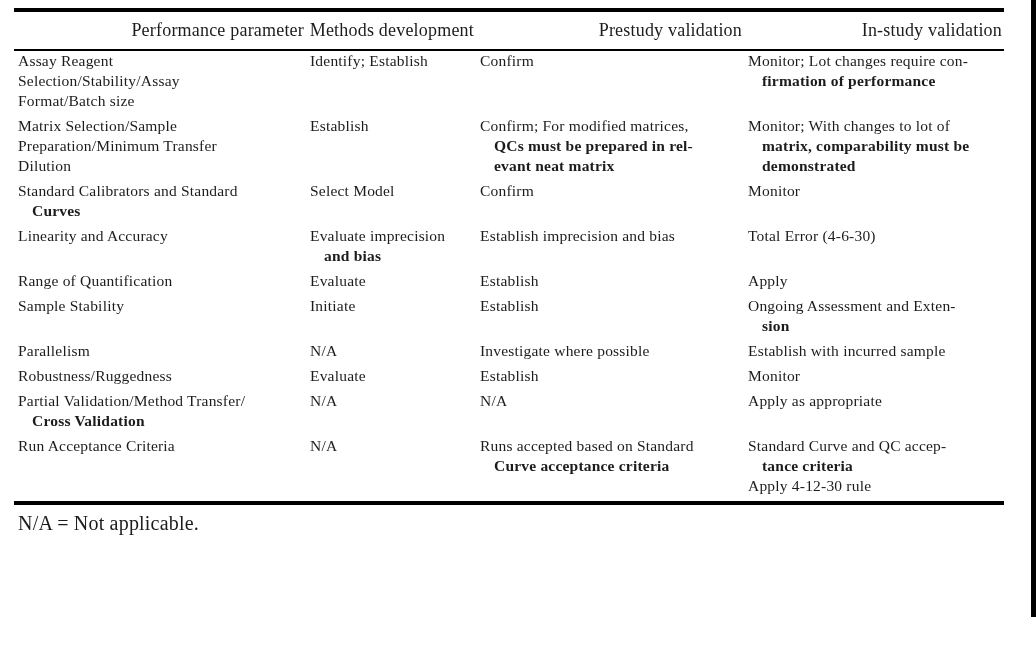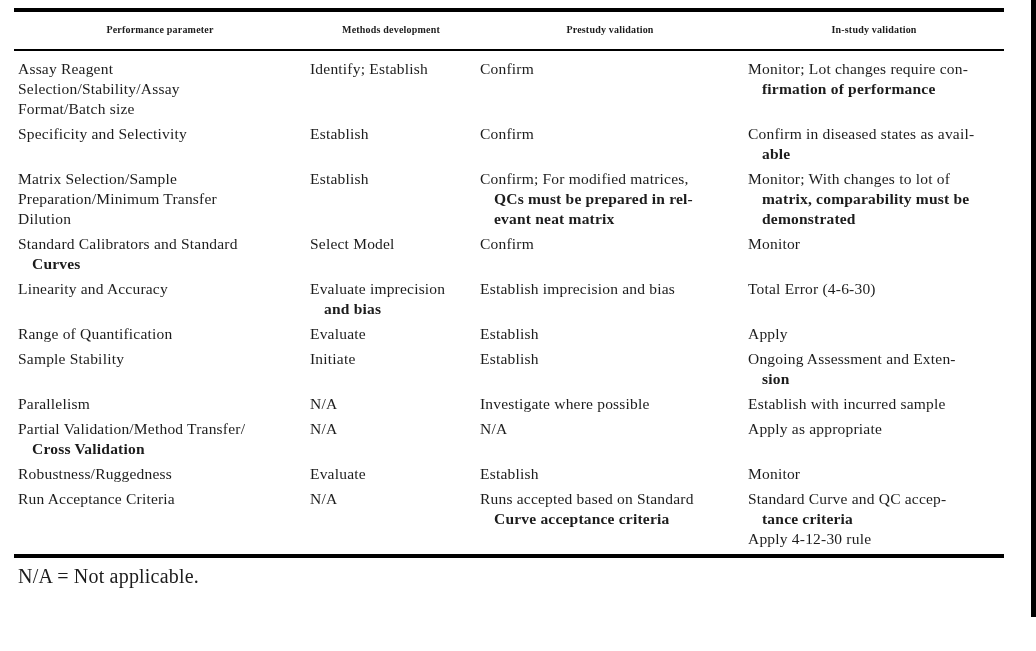--- a/index.html
+++ b/index.html
@@ -31,34 +31,34 @@
   }
   table.val-table {
     border-collapse: collapse;
     table-layout: fixed;
     width: 990px;
     border-top: 4px solid #000;
     border-bottom: 4px solid #000;
     font-size: 15.5px;
   }
   table.val-table thead th {
-    font-weight: bold;
-    text-align: center;
-    font-size: 10px;
+    font-weight: normal;
+    text-align: right;
+    font-size: 18px;
     line-height: 20px;
     padding: 8px 2px 9px 2px;
     border-bottom: 2.5px solid #000;
     letter-spacing: 0.2px;
   }
   table.val-table tbody td {
     vertical-align: top;
     padding: 0 6px 5px 4px;
   }
   table.val-table tbody tr:first-child td {
-    padding-top: 8px;
+    padding-top: 0;
   }
   .ln {
     line-height: 20px;
     white-space: nowrap;
     letter-spacing: 0.2px;
   }
   .ln.cont {
     padding-left: 14px;
     font-weight: bold;
   }
@@ -103,35 +103,20 @@
           <td>
             <div class="ln">Confirm</div>
           </td>
           <td>
             <div class="ln">Monitor; Lot changes require con-</div>
             <div class="ln cont">firmation of performance</div>
           </td>
         </tr>
         <tr>
           <td>
-            <div class="ln">Specificity and Selectivity</div>
-          </td>
-          <td>
-            <div class="ln">Establish</div>
-          </td>
-          <td>
-            <div class="ln">Confirm</div>
-          </td>
-          <td>
-            <div class="ln">Confirm in diseased states as avail-</div>
-            <div class="ln cont">able</div>
-          </td>
-        </tr>
-        <tr>
-          <td>
             <div class="ln">Matrix Selection/Sample</div>
             <div class="ln">Preparation/Minimum Transfer</div>
             <div class="ln">Dilution</div>
           </td>
           <td>
             <div class="ln">Establish</div>
           </td>
           <td>
             <div class="ln">Confirm; For modified matrices,</div>
             <div class="ln cont">QCs must be prepared in rel-</div>
@@ -211,45 +196,45 @@
           </td>
           <td>
             <div class="ln">Investigate where possible</div>
           </td>
           <td>
             <div class="ln">Establish with incurred sample</div>
           </td>
         </tr>
         <tr>
           <td>
+            <div class="ln">Robustness/Ruggedness</div>
+          </td>
+          <td>
+            <div class="ln">Evaluate</div>
+          </td>
+          <td>
+            <div class="ln">Establish</div>
+          </td>
+          <td>
+            <div class="ln">Monitor</div>
+          </td>
+        </tr>
+        <tr>
+          <td>
             <div class="ln">Partial Validation/Method Transfer/</div>
             <div class="ln cont">Cross Validation</div>
           </td>
           <td>
             <div class="ln">N/A</div>
           </td>
           <td>
             <div class="ln">N/A</div>
           </td>
           <td>
             <div class="ln">Apply as appropriate</div>
-          </td>
-        </tr>
-        <tr>
-          <td>
-            <div class="ln">Robustness/Ruggedness</div>
-          </td>
-          <td>
-            <div class="ln">Evaluate</div>
-          </td>
-          <td>
-            <div class="ln">Establish</div>
-          </td>
-          <td>
-            <div class="ln">Monitor</div>
           </td>
         </tr>
         <tr>
           <td>
             <div class="ln">Run Acceptance Criteria</div>
           </td>
           <td>
             <div class="ln">N/A</div>
           </td>
           <td>

